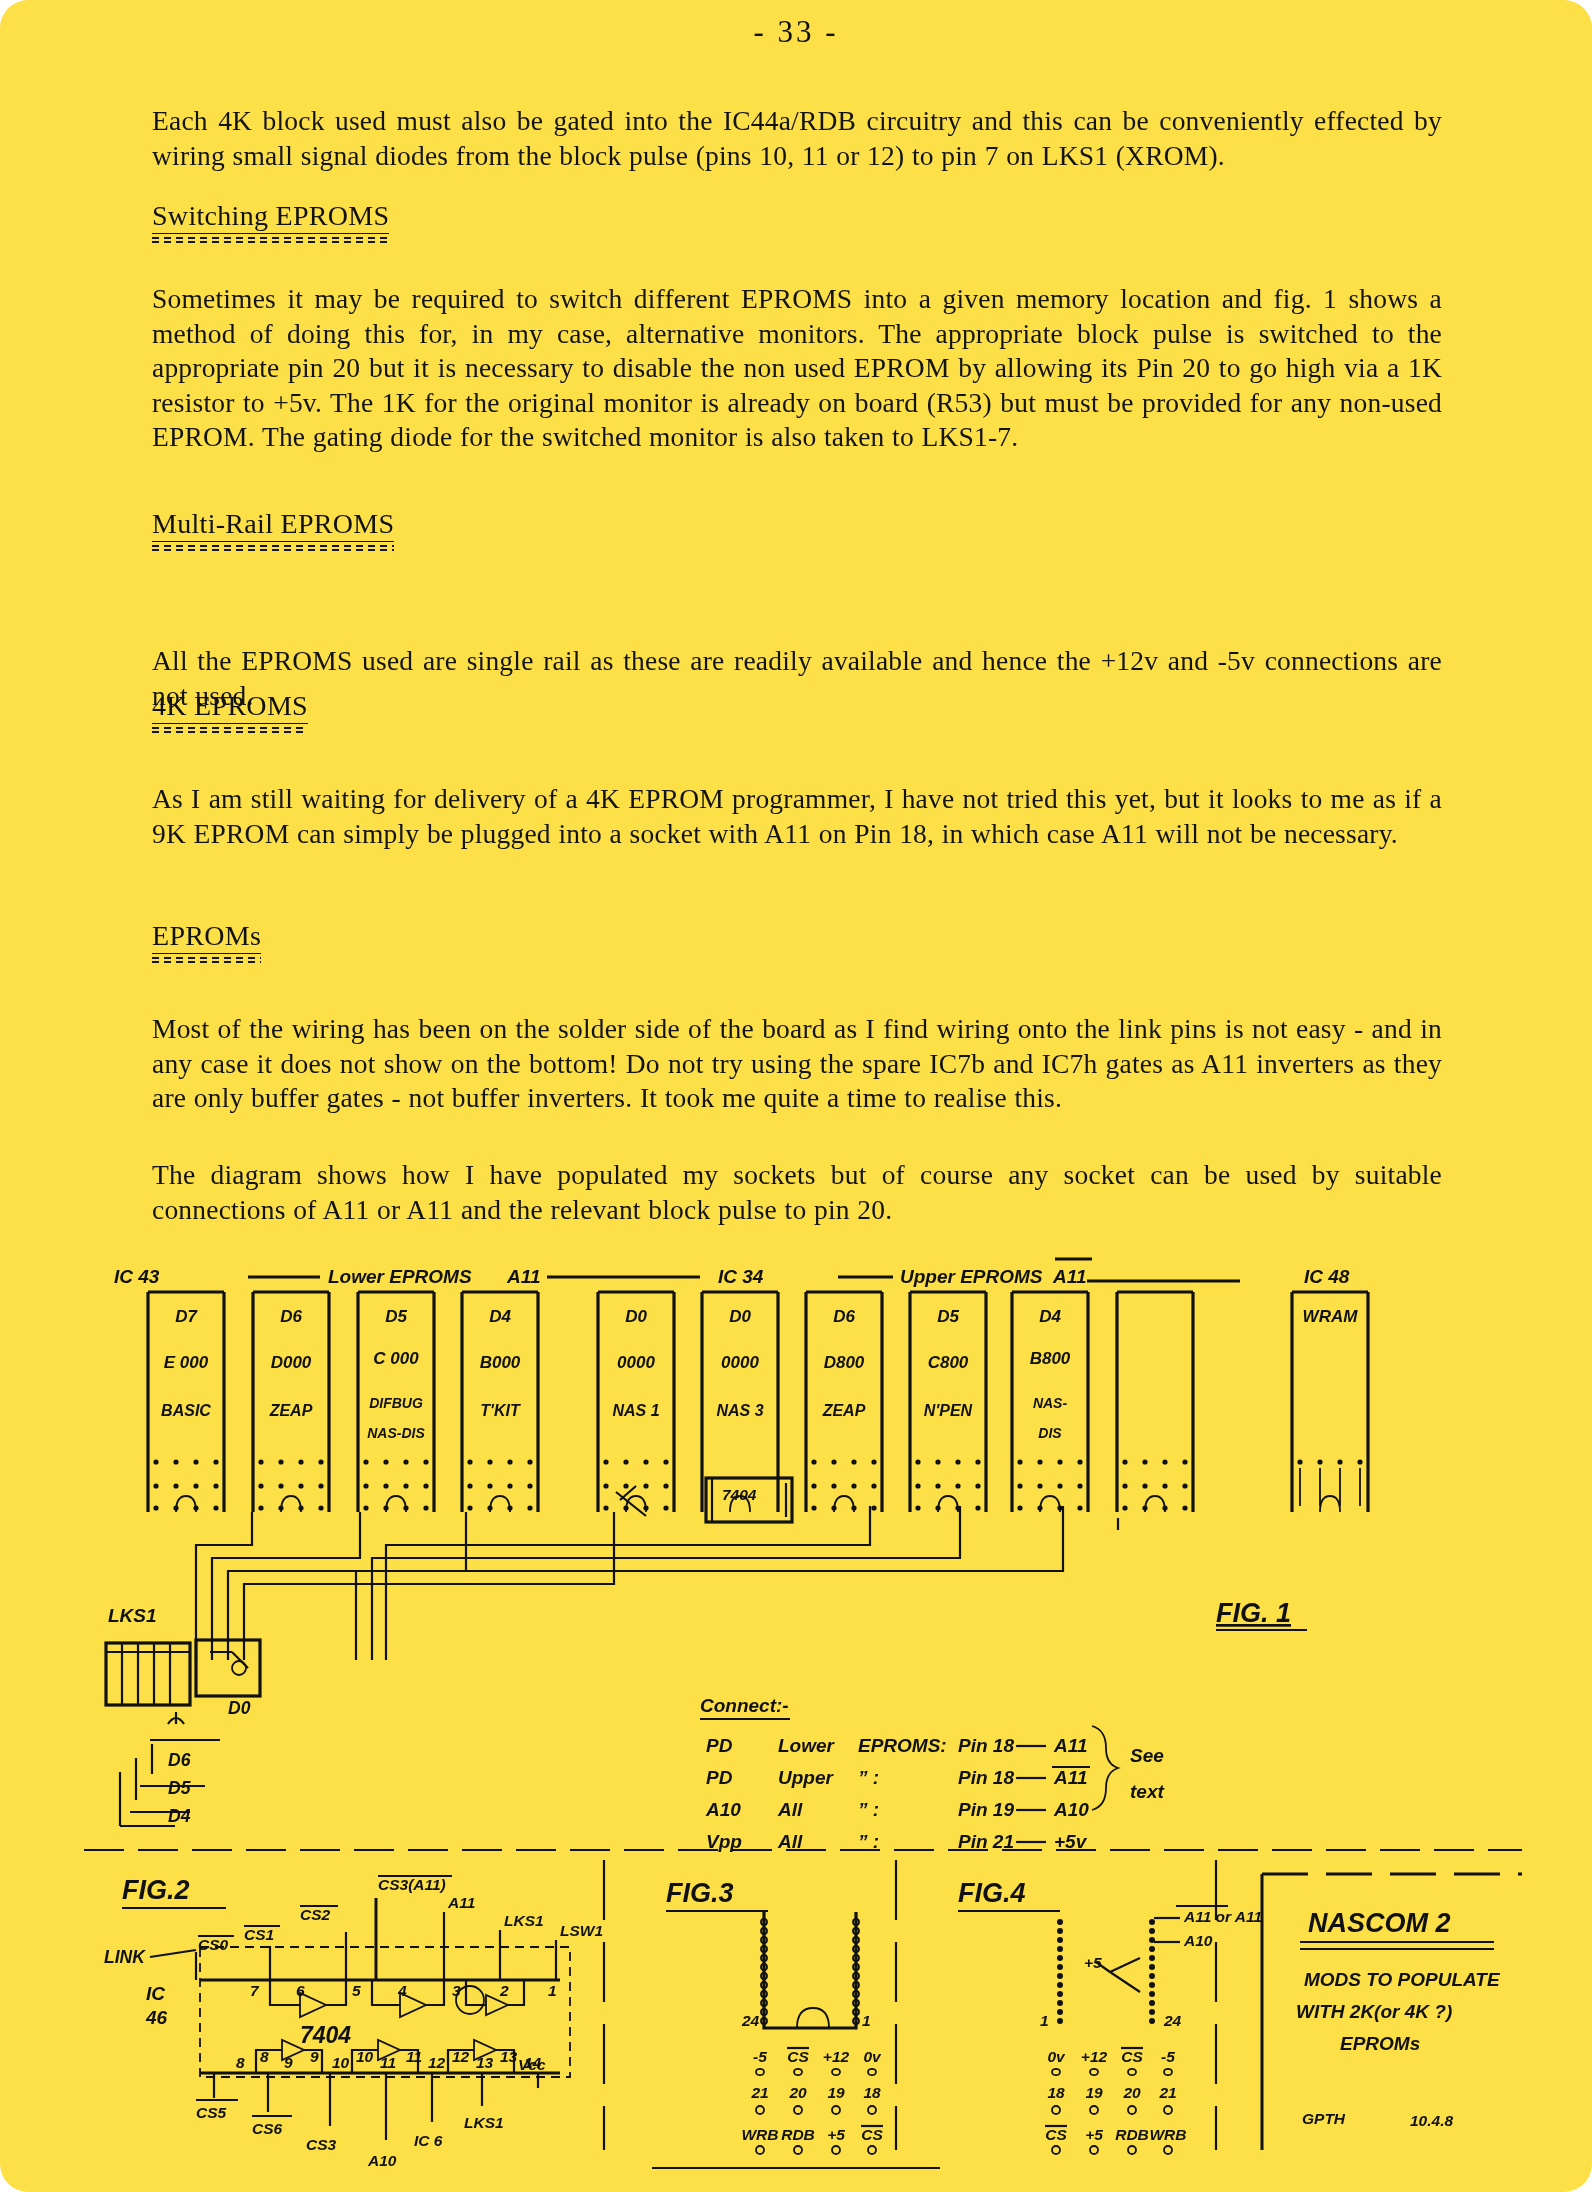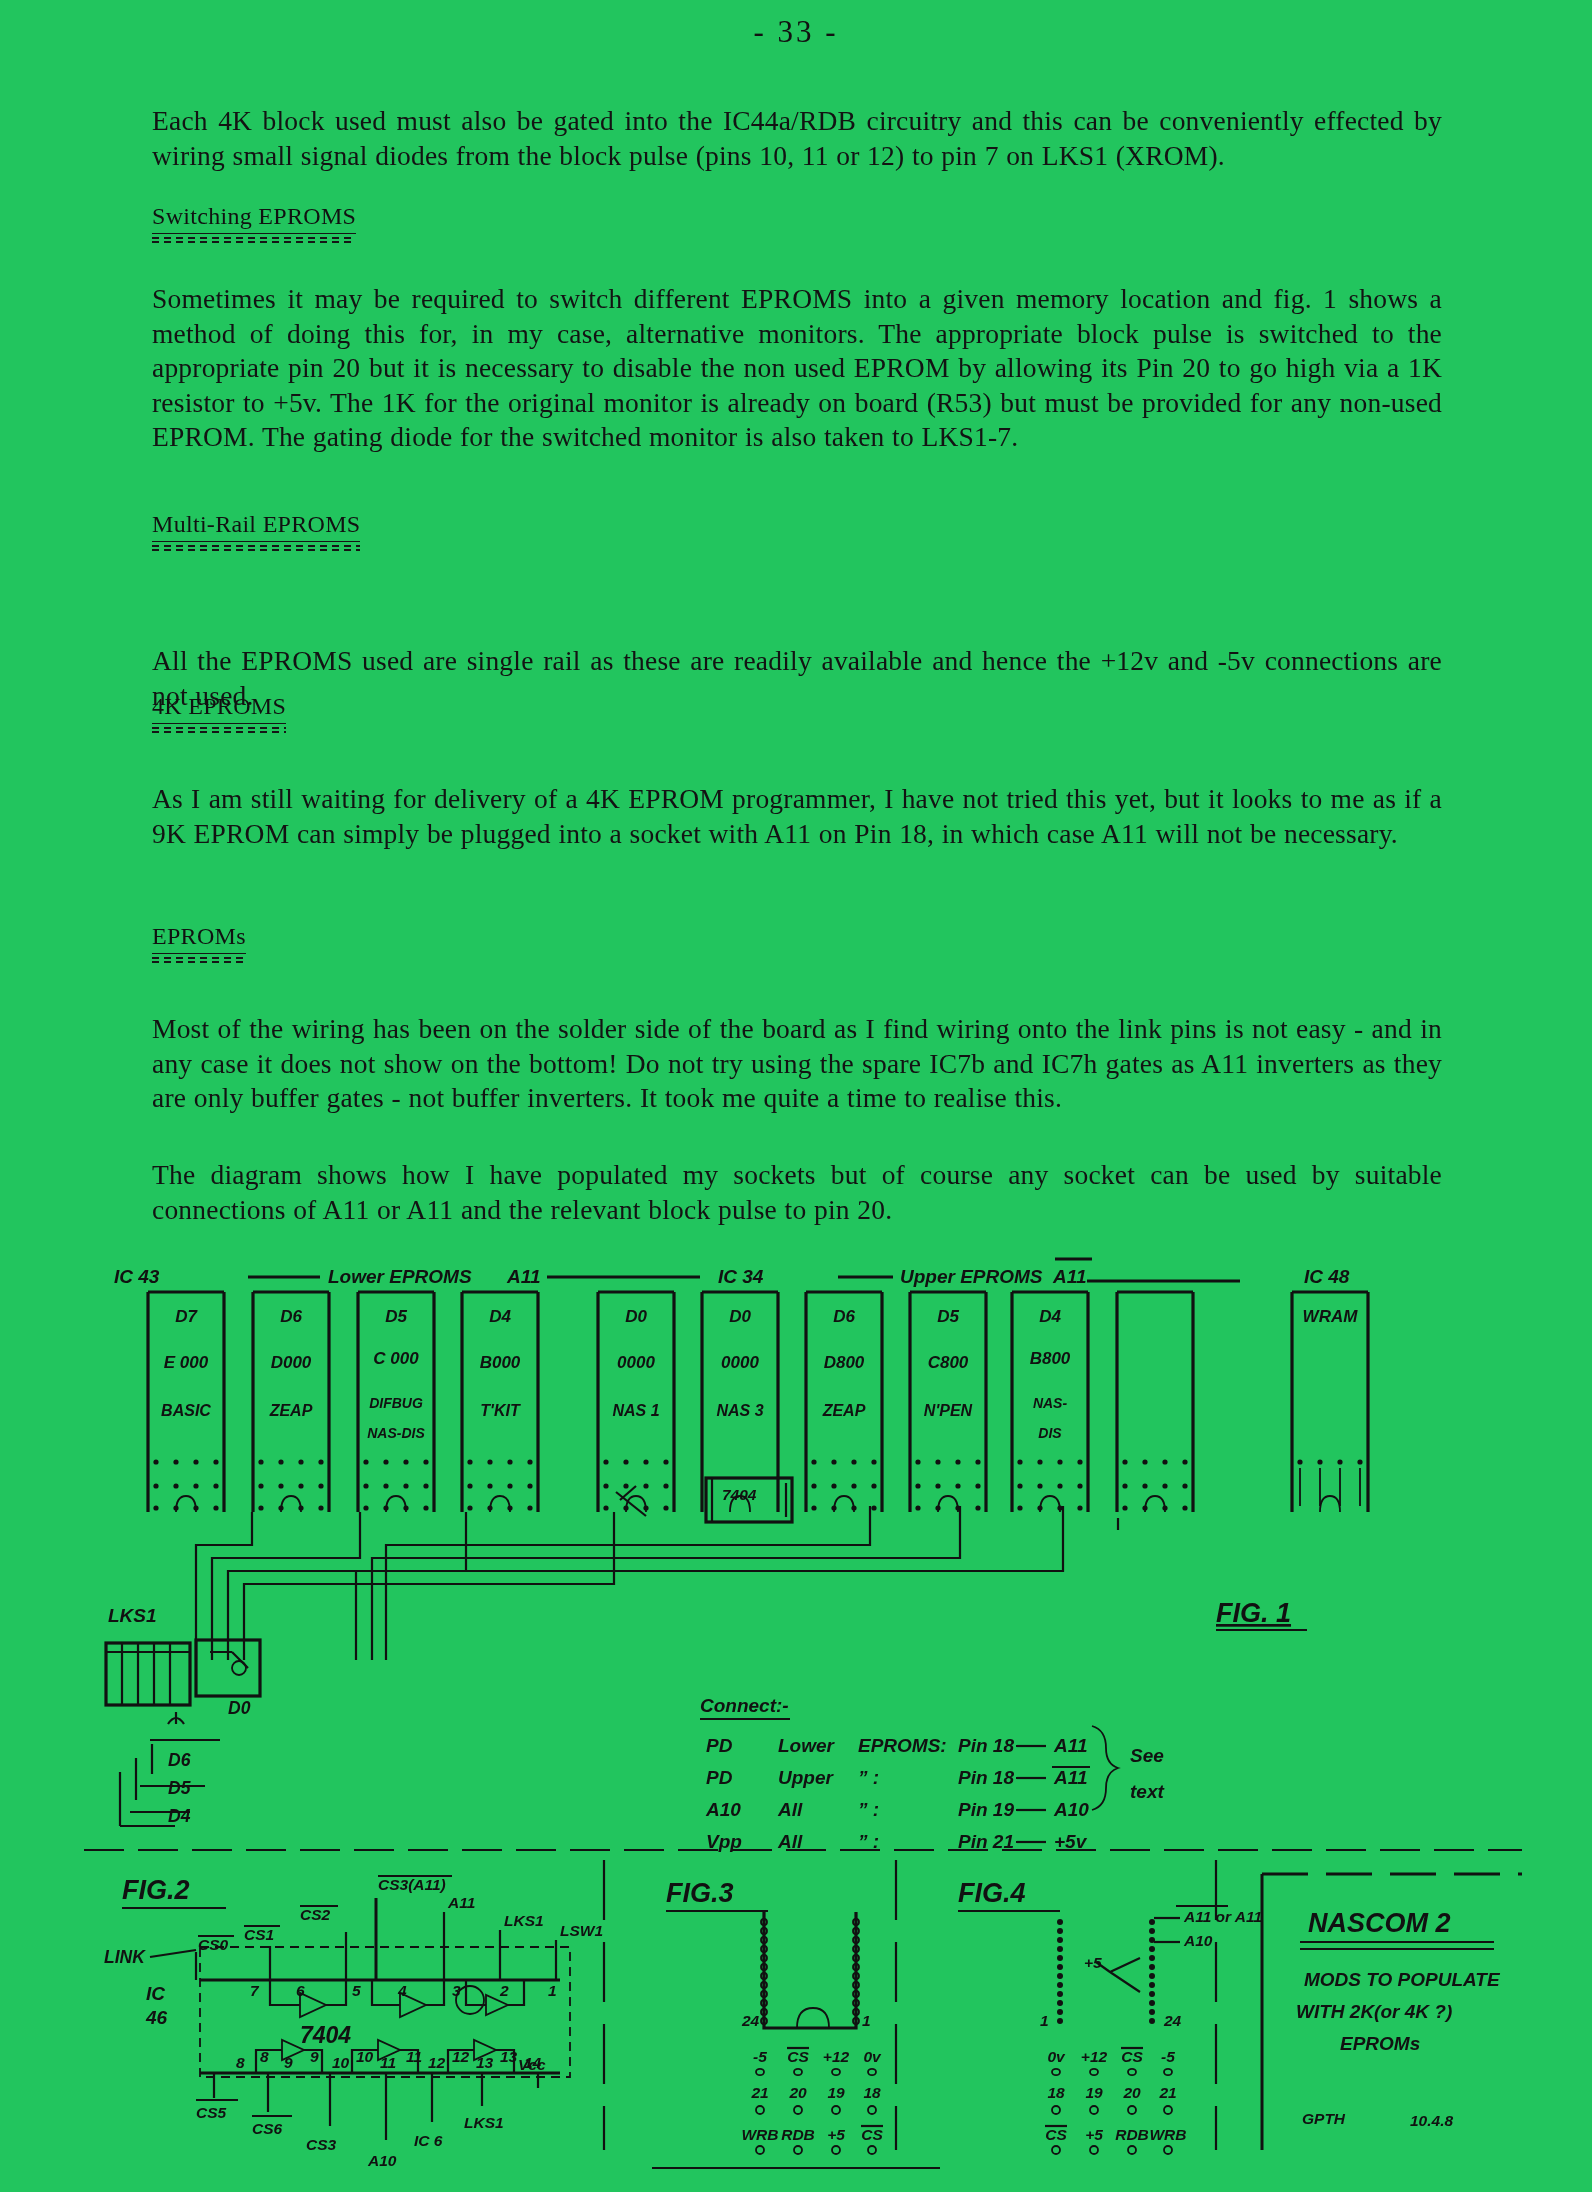--- a/index.html
+++ b/index.html
@@ -1,38 +1,38 @@
 <!DOCTYPE html>
 <html><head>
 <meta charset="utf-8">
 <style>
   html,body{margin:0;padding:0;background:#ffffff;}
   body{
     width:1592px;height:2192px;position:relative;overflow:hidden;
     font-family:"Liberation Serif",serif;color:#111;
   }
-  .page{position:absolute;inset:0;background:#22c55e;}
+  .page{position:absolute;inset:0;background:#fde047;border-radius:28px;}
 
   
   .pageno{
     position:absolute;top:14px;left:0;width:100%;text-align:center;
     font-family:"Liberation Serif",serif;font-size:31px;letter-spacing:3px;
   }
   .col{position:absolute;left:152px;width:1290px;}
   .para{
     font-family:"Liberation Serif",serif;
     font-size:27.5px;line-height:34.5px;
     text-align:justify;text-justify:inter-word;
     letter-spacing:.2px;word-spacing:.5px;
     color:#131313;
   }
   .para.last-noj > :last-child{}
   .h-wrap{position:relative;display:inline-block;}
   .head{
-    font-family:"Liberation Serif",serif;font-size:24px;line-height:32px;
+    font-family:"Liberation Serif",serif;font-size:28px;line-height:32px;
     border-bottom:1.6px solid #151515;padding-bottom:1px;display:inline-block;
     letter-spacing:.3px;
   }
   .dashrule{
     display:block;height:7px;margin-top:2.5px;
     background-image:repeating-linear-gradient(to right,#151515 0 7px,transparent 7px 12px);
     background-size:12px 2.4px;background-repeat:repeat-x;background-position:0 0;
   }
   .dashrule::after{
     content:"";display:block;position:relative;top:4px;height:2.4px;

